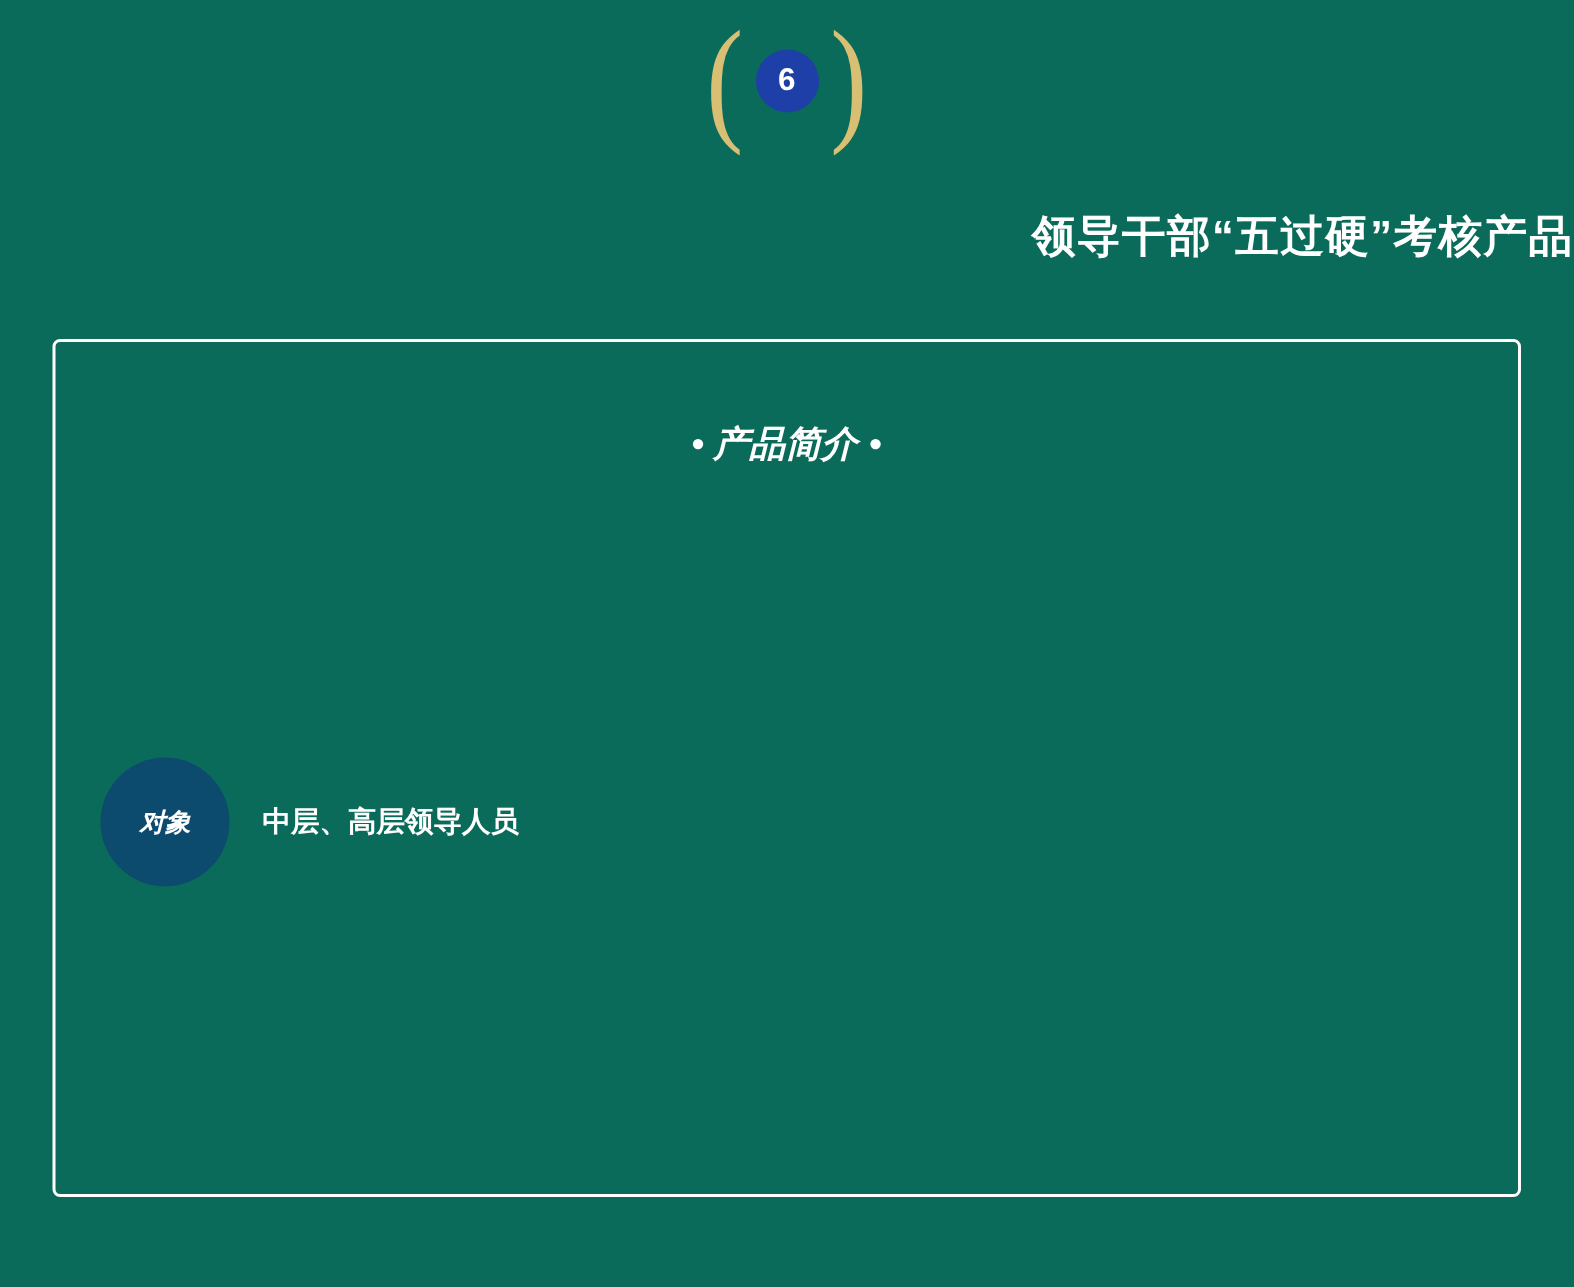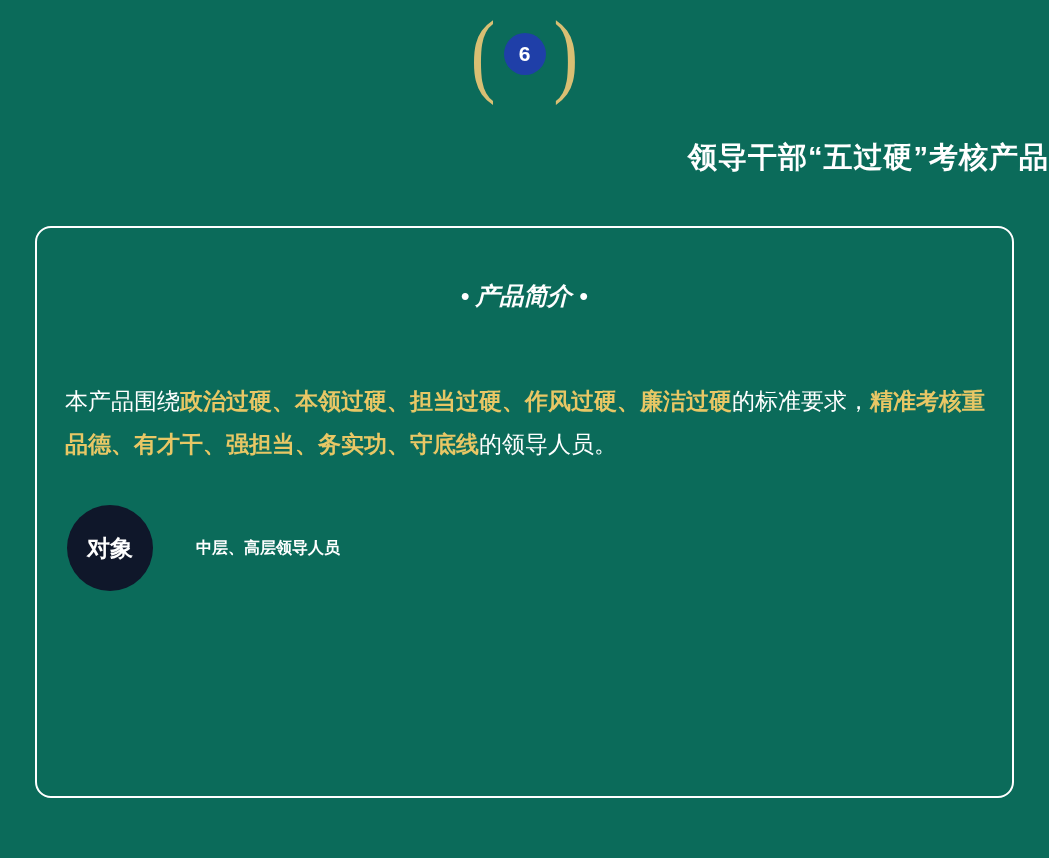--- a/index.html
+++ b/index.html
@@ -70,21 +70,21 @@
   }
 
   
   .card {
     position: absolute;
     left: 35px;
     top: 226px;
     width: 979px;
     height: 572px;
     border: 2px solid #ffffff;
-    border-radius: 16px;
+    border-radius: 5px;
     box-sizing: border-box;
   }
 
   .section-title {
     position: absolute;
     top: 52px;
     left: 0;
     width: 100%;
     text-align: center;
     color: #ffffff;
@@ -122,33 +122,34 @@
     left: 30px;
     display: flex;
     align-items: center;
   }
   .info-row.row1 { top: 277px; }
   .info-row.row2 { top: 411px; }
   .pill {
     width: 86px;
     height: 86px;
     border-radius: 50%;
-    background: #0f172a;
+    background: #0c4a6e;
     color: #ffffff;
-    font-size: 23px;
+    font-size: 17px;
     font-weight: bold;
     display: flex;
     align-items: center;
     justify-content: center;
     flex: 0 0 auto;
+    font-style: italic;
   }
   .info-text {
-    margin-left: 43px;
+    margin-left: 22px;
     color: #ffffff;
-    font-size: 16px;
+    font-size: 19px;
     font-weight: bold;
   }
 </style>
 </head>
 <body>
 
 <div class="page">
 
   <div class="badge-wrap">
     <span class="paren left">(</span>
@@ -157,23 +158,20 @@
   </div>
 
   <div class="main-title">领导干部“五过硬”考核产品</div>
 
   <div class="card">
 
     <div class="section-title">
       <span class="dot left">•</span><span>产品简介</span><span class="dot right">•</span>
     </div>
 
-    <div class="para">
-      <span>本产品围绕</span><span class="hl">政治过硬、本领过硬、担当过硬、作风过硬、廉洁过硬</span><span>的标准要求，</span><span class="hl">精准考核重品德、有才干、强担当、务实功、守底线</span><span>的领导人员。</span>
-    </div>
 
     <div class="info-row row1">
       <div class="pill">对象</div>
       <div class="info-text">中层、高层领导人员</div>
     </div>
 
 
   </div>
 </div>
 

